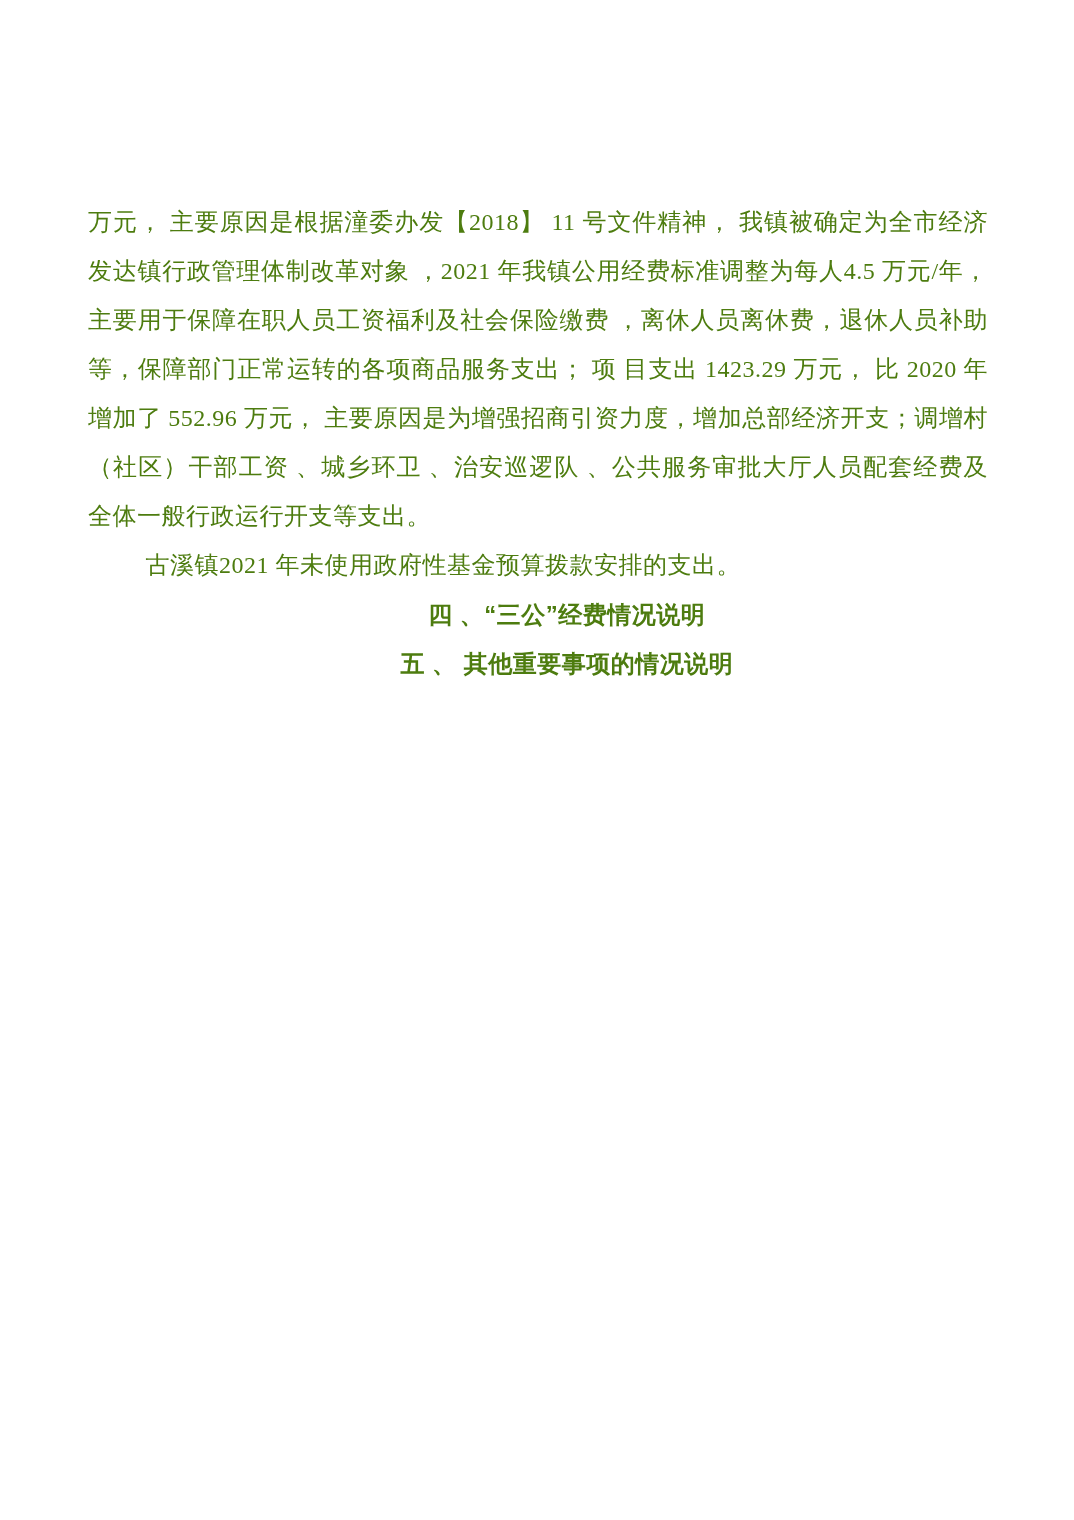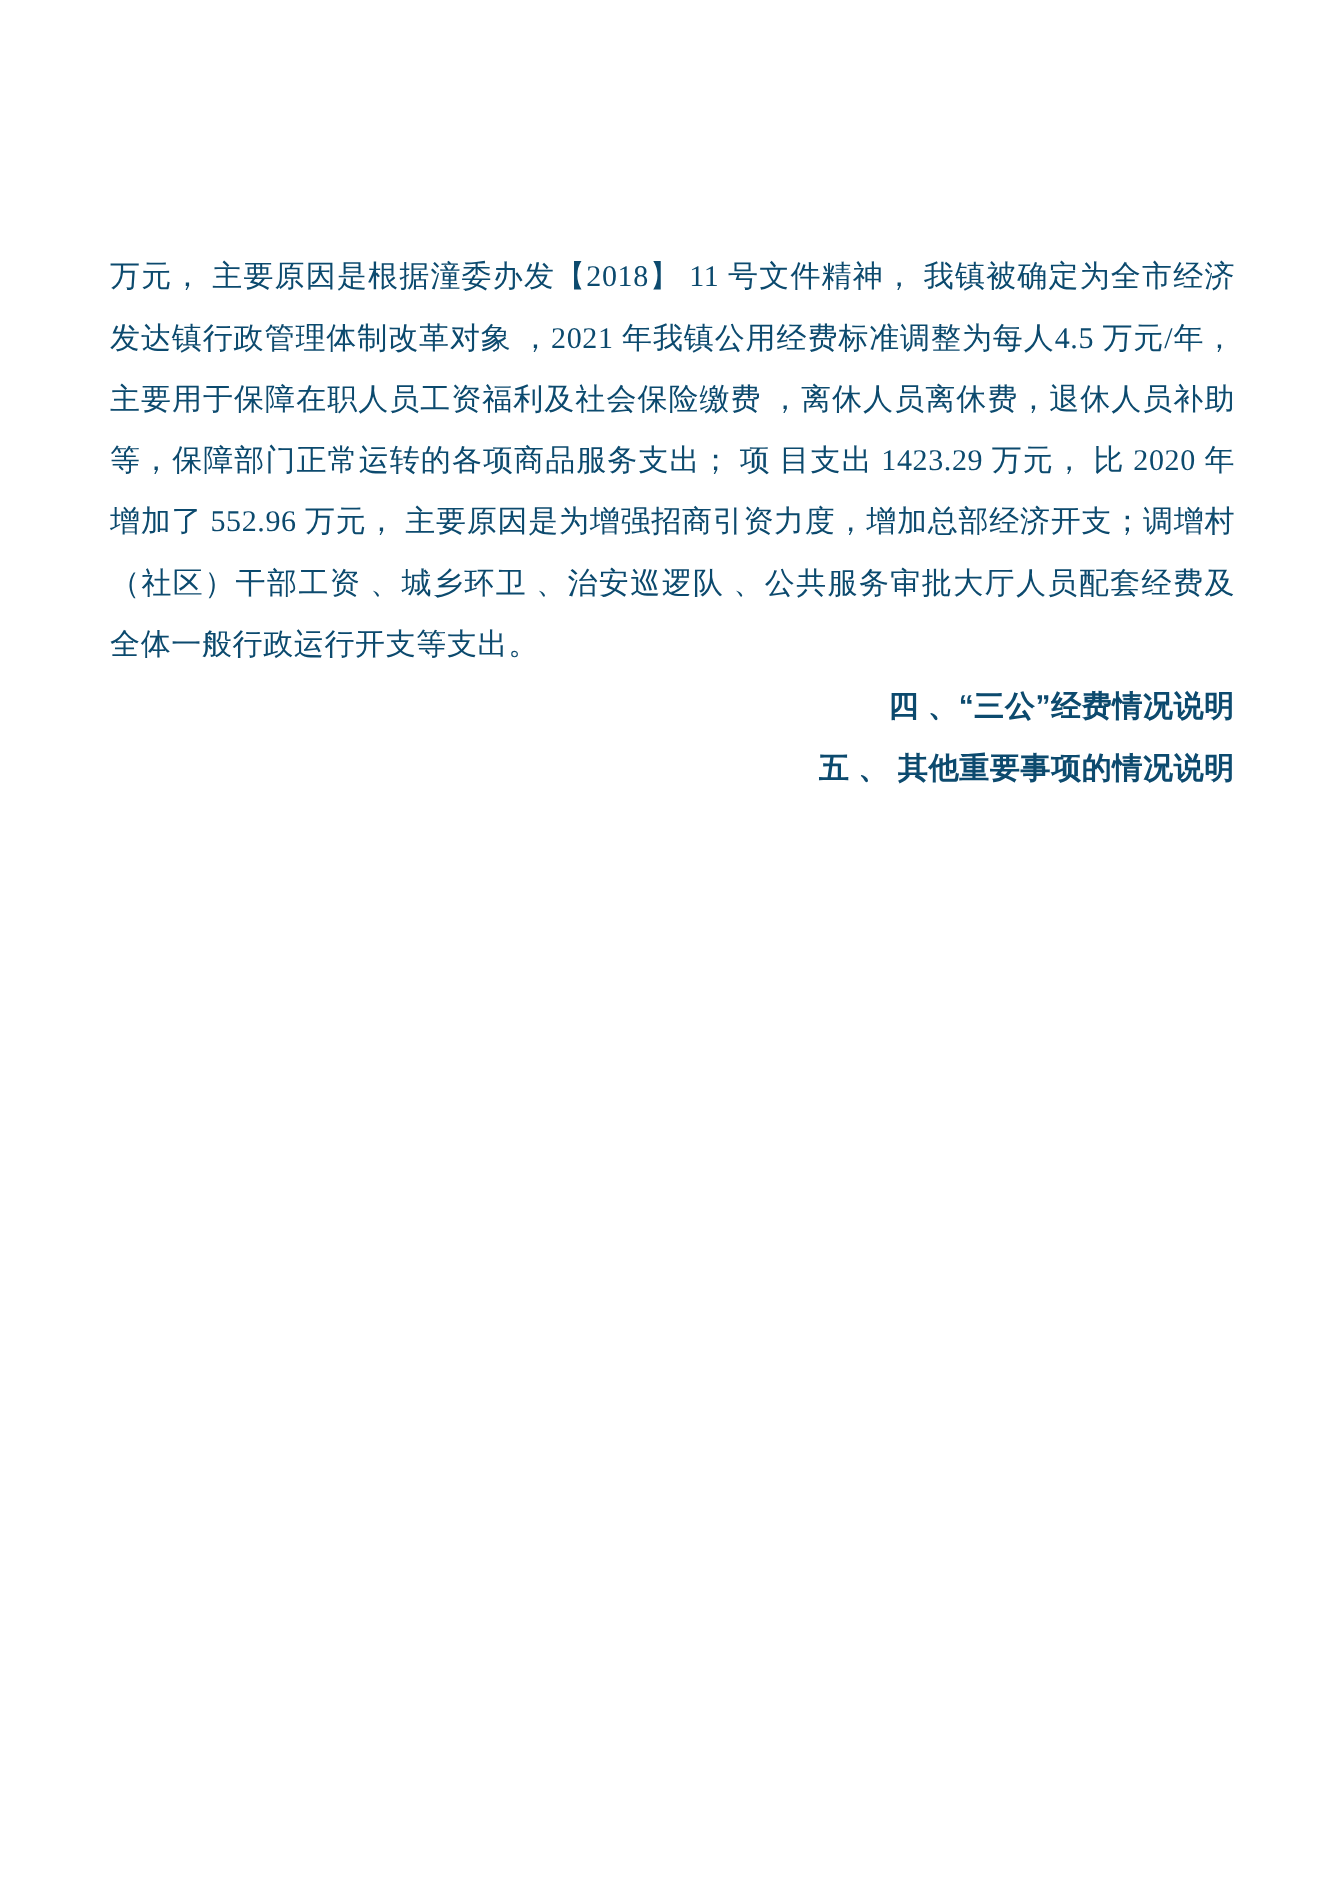--- a/index.html
+++ b/index.html
@@ -5,52 +5,53 @@
   
   html, body { margin: 0; padding: 0; }
   body { background: #ffffff; }
 
   .page {
     width: 1074px;
     min-height: 1520px;
     background: #ffffff;
     box-sizing: border-box;
     padding: 198px 86px 60px 88px;
-    color: #0c4a6e;
+    color: #4d7c0f;
   }
 
   .doc {
     font-family: "Liberation Serif", "DejaVu Serif", serif;
     font-size: 24px;
     line-height: 49px;
     text-align: justify;
     letter-spacing: 0.5px;
   }
 
   .doc p { margin: 0; }
 
   .indent { text-indent: 2.4em; }
 
   .heading {
     font-family: "Liberation Sans", "DejaVu Sans", sans-serif;
     font-weight: bold;
     font-size: 24px;
     line-height: 49px;
     text-indent: 2.4em;
-    text-align: right;
+    text-align: center;
   }
 </style>
 </head>
 <body>
 
 <div class="page">
   <div class="doc">
 
     <p>万元， 主要原因是根据潼委办发【2018】 11 号文件精神， 我镇被确定为全市经济发达镇行政管理体制改革对象 ，2021 年我镇公用经费标准调整为每人4.5 万元/年， 主要用于保障在职人员工资福利及社会保险缴费 ，离休人员离休费，退休人员补助等，保障部门正常运转的各项商品服务支出； 项 目支出 1423.29 万元， 比 2020 年增加了 552.96 万元， 主要原因是为增强招商引资力度，增加总部经济开支；调增村（社区）干部工资 、城乡环卫 、治安巡逻队 、公共服务审批大厅人员配套经费及全体一般行政运行开支等支出。</p>
 
+    <p class="indent">古溪镇2021 年未使用政府性基金预算拨款安排的支出。</p>
 
     <p class="heading">四 、“三公”经费情况说明</p>
 
 
     <p class="heading">五 、 其他重要事项的情况说明</p>
 
   </div>
 </div>
 
 </body></html>

